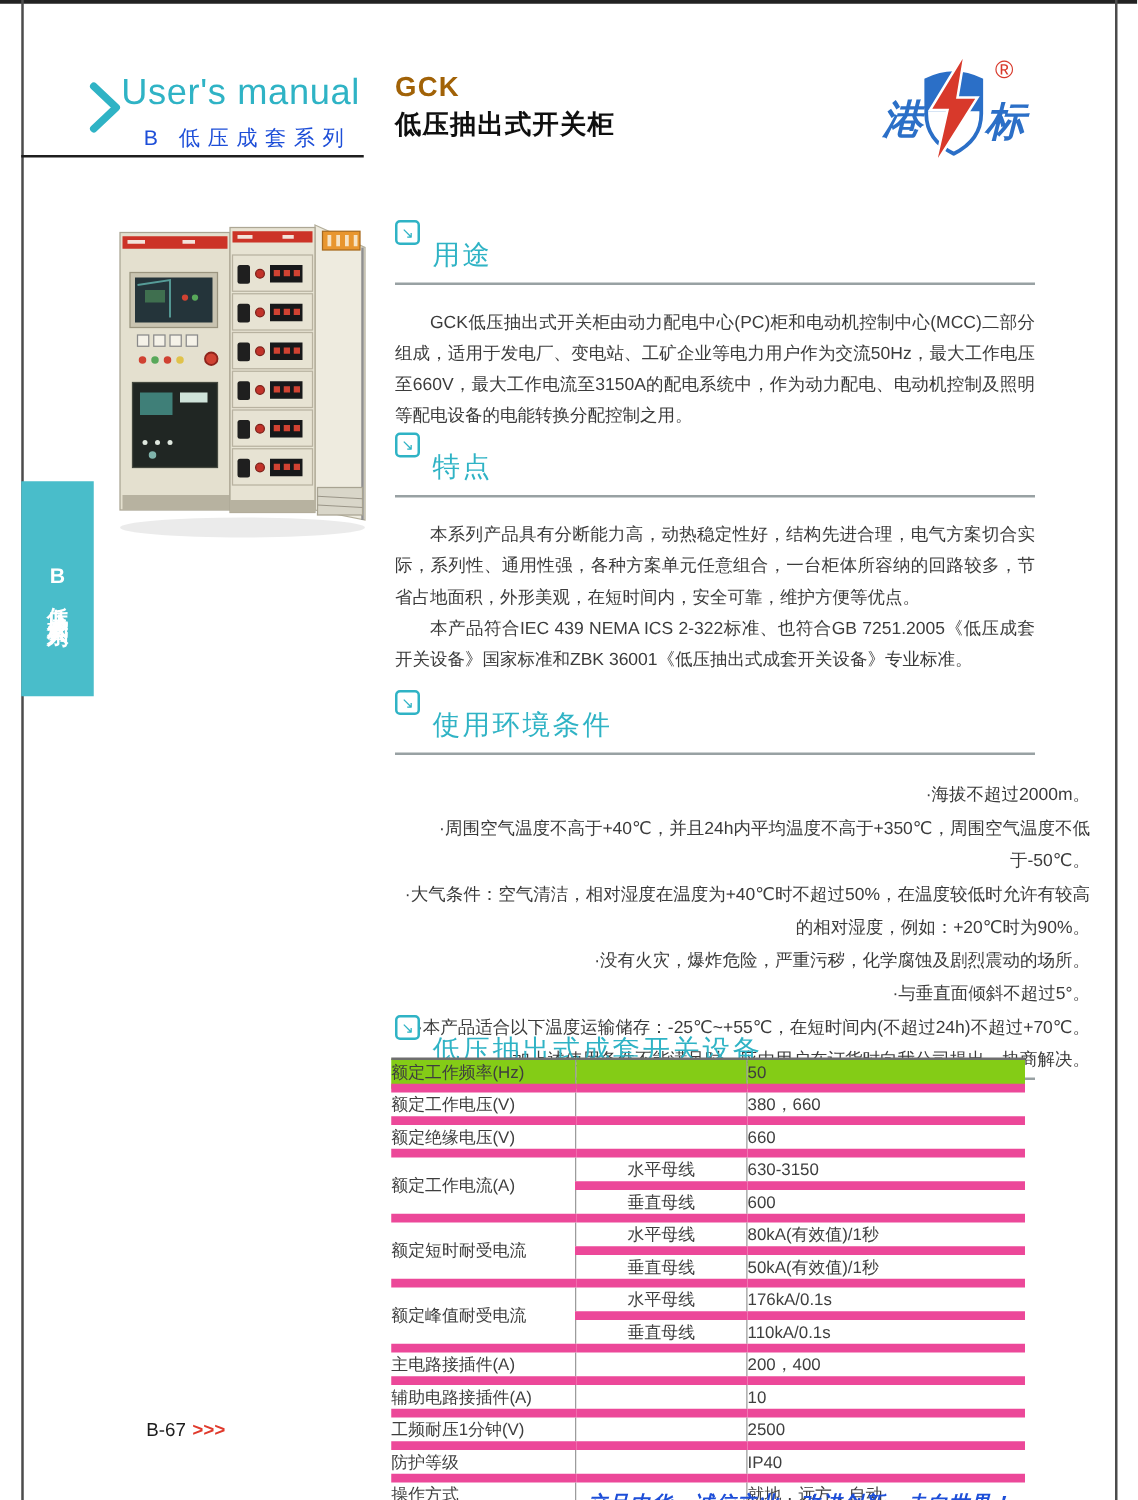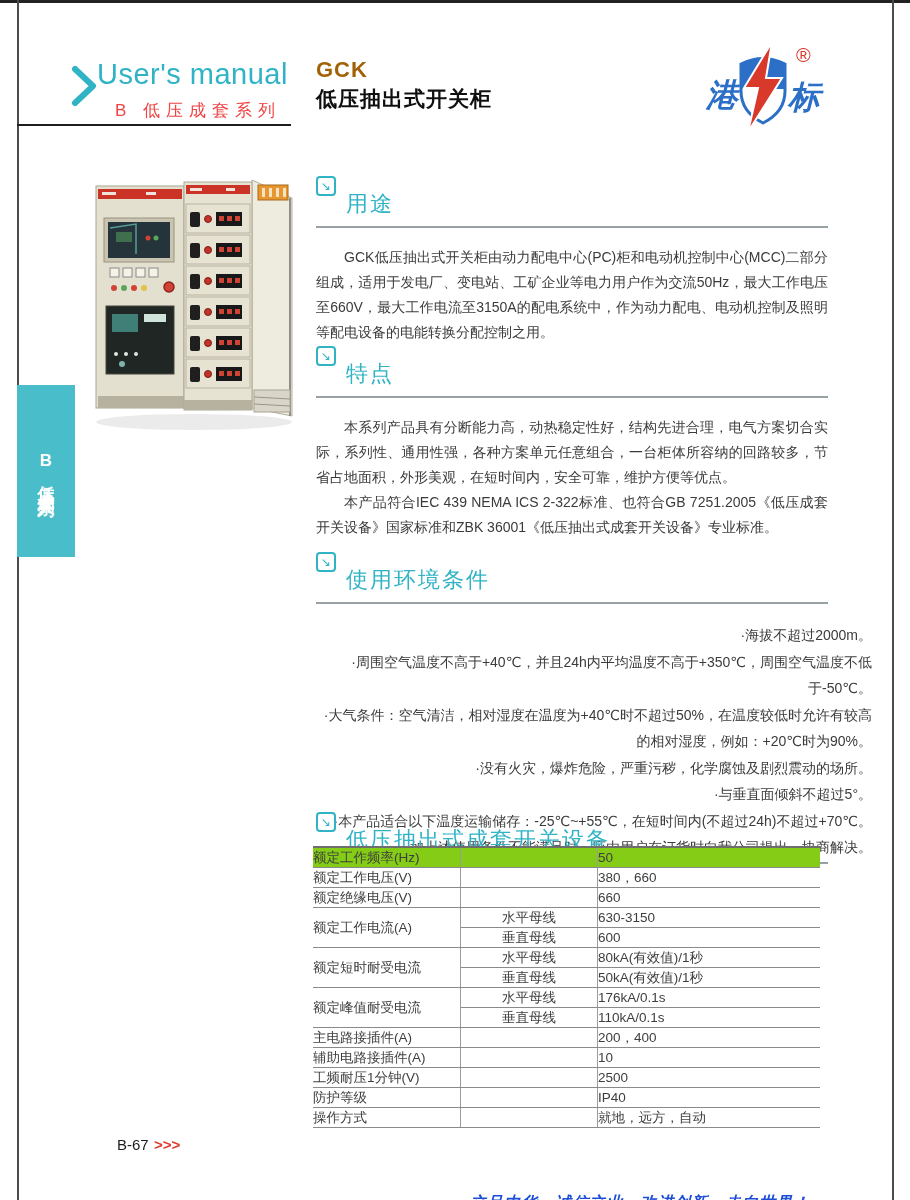--- a/index.html
+++ b/index.html
@@ -8,21 +8,21 @@
     font-family:"Liberation Sans","DejaVu Sans",sans-serif;color:#3b3b3b;
   }
   
   .frame-top{position:absolute;left:0;top:0;width:910px;height:3px;background:#222;}
   .frame-left{position:absolute;left:17px;top:0;width:2px;height:1200px;background:#4c4c4c;}
   .frame-right{position:absolute;left:892px;top:0;width:2px;height:1200px;background:#4c4c4c;}
 
   
   .chevron{position:absolute;left:70px;top:64px;}
   .manual-title{position:absolute;left:97px;top:58px;font-size:29px;color:#2fb3c5;letter-spacing:0.5px;}
-  .series-title{position:absolute;left:115px;top:99px;font-size:17px;color:#ef4444;letter-spacing:6px;}
+  .series-title{position:absolute;left:115px;top:99px;font-size:17px;color:#1d4ed8;letter-spacing:6px;}
   .header-underline{position:absolute;left:17px;top:124px;width:274px;height:2px;background:#1e1e1e;}
   .model{position:absolute;left:316px;top:57px;font-size:22px;font-weight:bold;color:#a16207;letter-spacing:1px;}
   .product-name{position:absolute;left:316px;top:85px;font-size:21px;font-weight:bold;color:#0f0f0f;letter-spacing:1px;}
   .logo{position:absolute;left:688px;top:36px;}
 
   
   .side-tab{
     position:absolute;left:17px;top:385px;width:58px;height:172px;background:#49bdca;
     display:flex;align-items:center;justify-content:center;
   }
@@ -46,21 +46,21 @@
   .para{font-size:14px;line-height:25px;text-indent:2em;text-align:justify;margin:0;}
   .paras{margin-top:17px;}
   .bullets{margin-top:18px;width:556px;}
   .bullet{font-size:14px;line-height:26.5px;text-align:right;}
 
   
   .tbl-wrap{position:absolute;left:313px;top:846px;}
   table.params{border-collapse:collapse;width:505px;table-layout:fixed;}
   table.params td{
     height:19px;padding:0;font-size:13.5px;color:#3e3e3e;
-    border-top:1px solid #ec4899;border-bottom:1px solid #8a8a8a;vertical-align:middle;
+    border-top:7px solid #ec4899;border-bottom:1px solid #8a8a8a;vertical-align:middle;
   }
   table.params tr:first-child td{border-top:2px solid #6e6e6e;}
   td.c1{width:147px;padding-left:7px;border-right:1px solid #9c9c9c;}
   td.c2{width:136px;text-align:center;border-right:1px solid #9c9c9c;}
   td.c3{width:222px;padding-left:62px;}
   tr.shaded td{background:#84cc16;}
 
   
   .page-num{position:absolute;left:100px;top:1136px;font-size:15px;color:#1c1c1c;margin-left:17px;}
   .page-arrows{color:#e03a2c;font-style:italic;font-weight:bold;margin-left:5px;letter-spacing:0px;}

